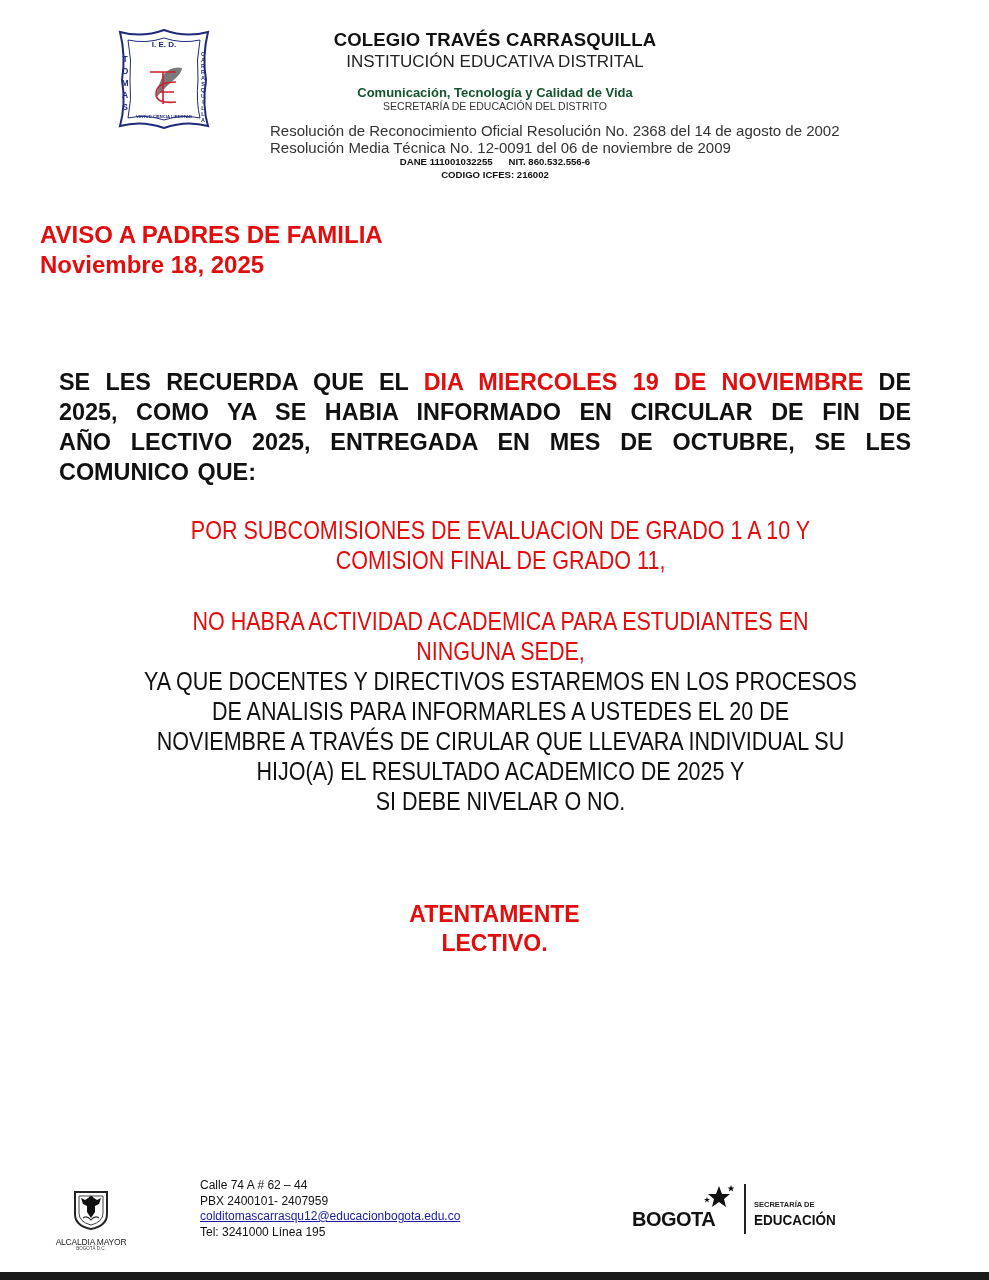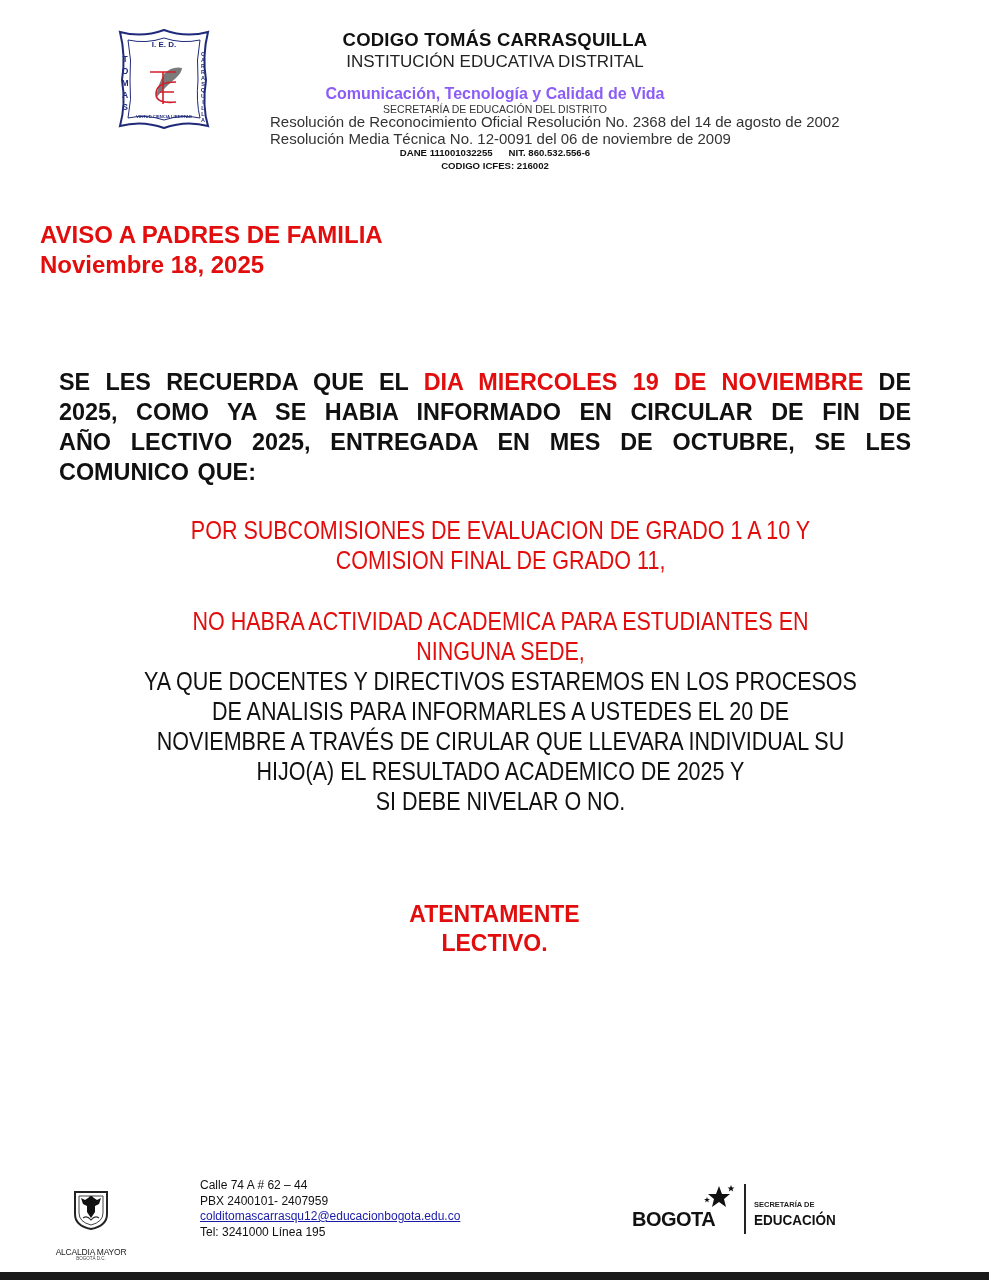--- a/index.html
+++ b/index.html
@@ -53,30 +53,30 @@
       color: #111;
       letter-spacing: 0.2px;
       margin-bottom: 3px;
     }
     .h-institution {
       font-size: 17px;
       color: #222;
       margin-bottom: 2px;
     }
     .h-motto {
-      font-size: 16px;
-      font-weight: bold;
-      color: #8b5cf6;
+      font-size: 13px;
+      font-weight: bold;
+      color: #14532d;
       margin-bottom: 2px;
       margin-top: 16px;
     }
     .h-secretaria {
       font-size: 10.5px;
       color: #333;
-      margin-bottom: 0;
+      margin-bottom: 12px;
     }
     .h-res {
       font-size: 15px;
       color: #333;
       margin-bottom: 2px;
       white-space: nowrap;
     }
     .h-dane {
       font-size: 9.6px;
       font-weight: bold;
@@ -174,21 +174,21 @@
       left: 48px;
       top: 1188px;
       width: 86px;
       text-align: center;
     }
     .alcaldia svg { display: block; margin: 0 auto; }
     .alcaldia-label {
       font-size: 8.5px;
       color: #222;
       letter-spacing: -0.2px;
-      margin-top: 18px;
+      margin-top: 8px;
       line-height: 1;
     }
     .alcaldia-sub {
       font-size: 4.5px;
       color: #444;
       line-height: 1;
     }
     .contact {
       position: absolute;
       left: 200px;
@@ -277,21 +277,21 @@
           <text x="89" y="90">L</text>
           <text x="89" y="96">A</text>
       </g>
       <path d="M68 42 Q58 40 50 48 Q44 58 42 72 Q52 60 62 52 Q68 46 68 42 Z" fill="#7a7a7a"></path>
       <path d="M36 46 L62 46 M49 46 L49 78 M62 56 Q42 56 42 68 Q42 78 62 76 M46 66 L60 66" fill="none" stroke="#d01f2a" stroke-width="1.6"></path>
       <text x="50" y="92" font-size="4.2" font-weight="bold" fill="#1f2a7a" text-anchor="middle" font-family="Liberation Sans, sans-serif">VIRTUD  CIENCIA  LIBERTAD</text>
     </svg>
   </div>
 
   <div class="header-text">
-    <div class="h-school">CODIGO TOMÁS CARRASQUILLA</div>
+    <div class="h-school">COLEGIO TRAVÉS CARRASQUILLA</div>
     <div class="h-institution">INSTITUCIÓN EDUCATIVA DISTRITAL</div>
     <div class="h-motto">Comunicación, Tecnología y Calidad de Vida</div>
     <div class="h-secretaria">SECRETARÍA DE EDUCACIÓN DEL DISTRITO</div>
     <div class="h-res">Resolución de Reconocimiento Oficial Resolución No. 2368 del 14 de agosto de 2002</div>
     <div class="h-res">Resolución Media Técnica No. 12-0091 del 06 de noviembre de 2009</div>
     <div class="h-dane">DANE 111001032255      NIT. 860.532.556-6</div>
     <div class="h-icfes">CODIGO ICFES: 216002</div>
   </div>
 
   <div class="notice-title">

